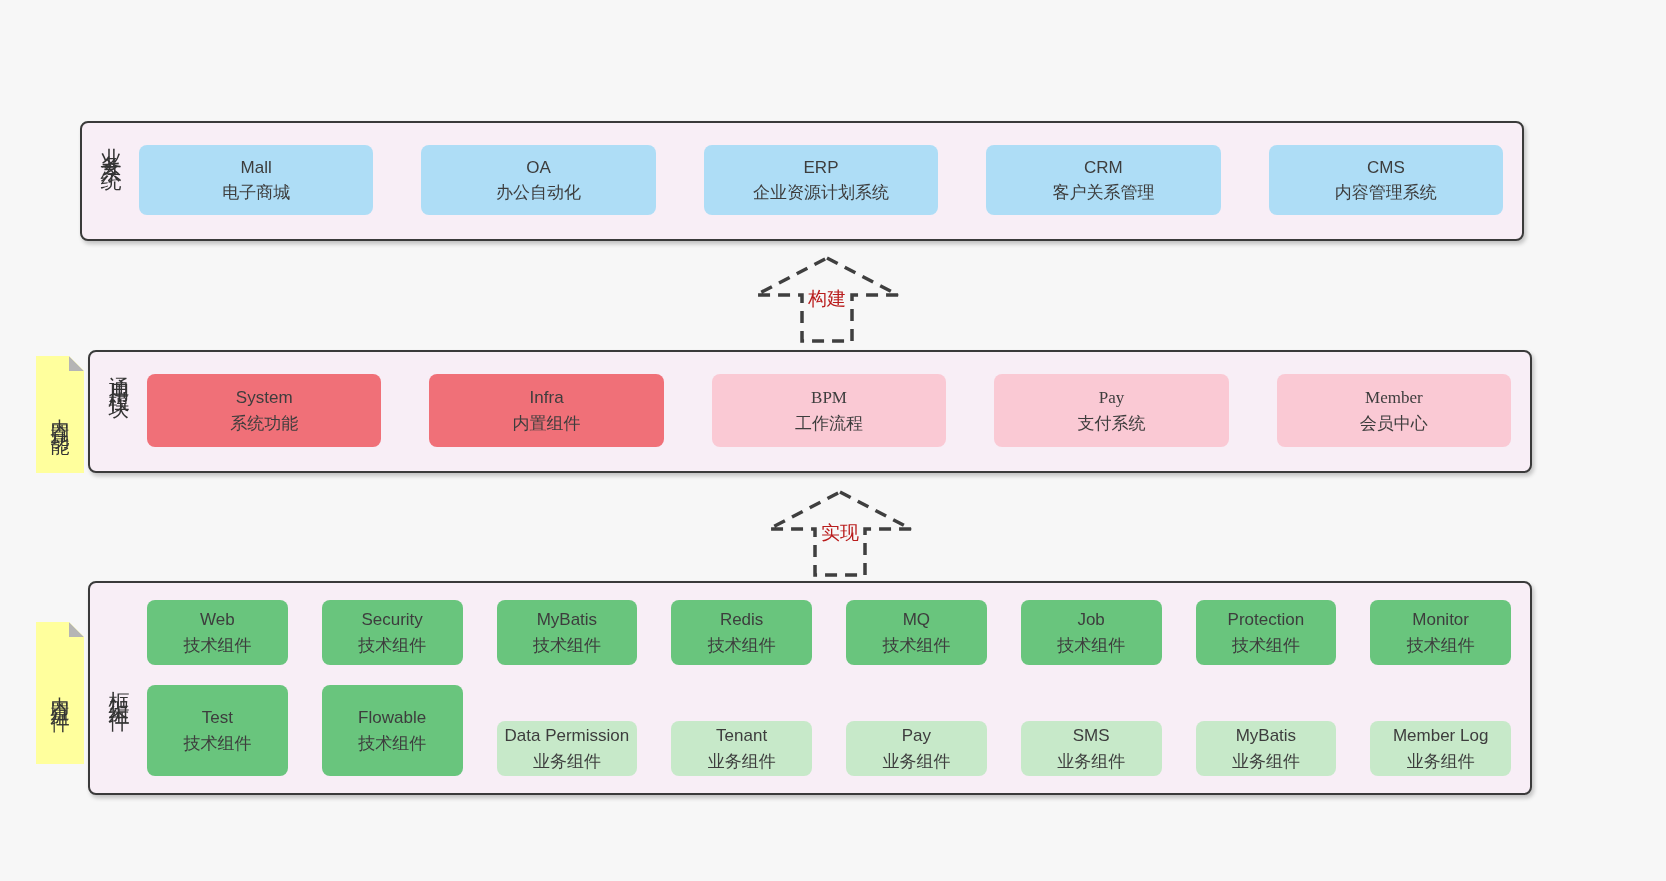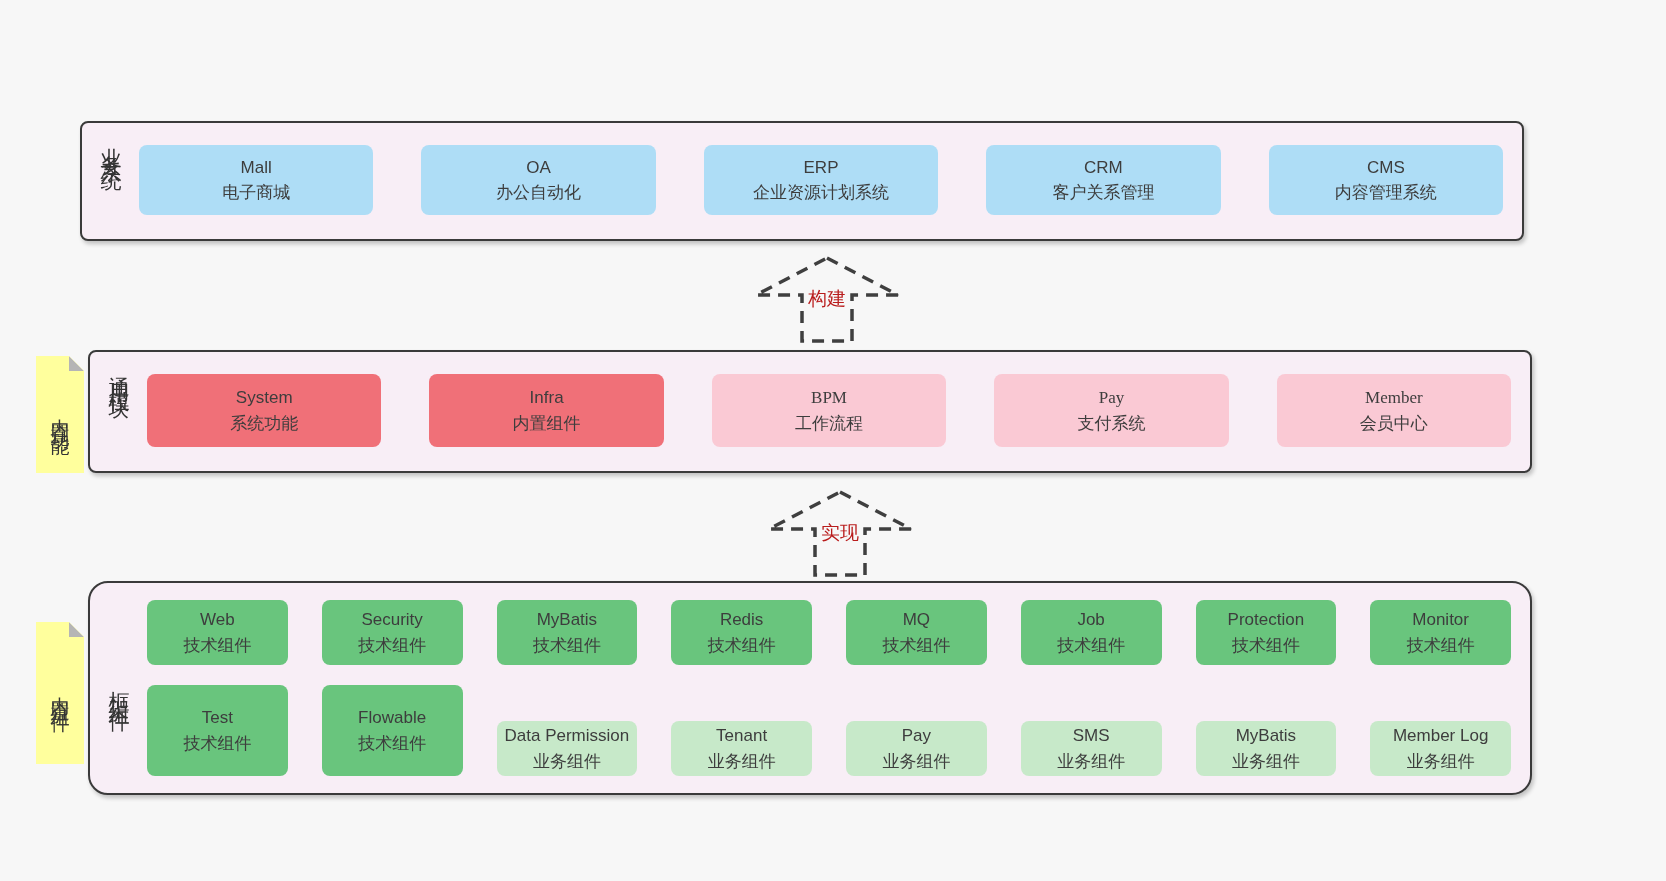--- a/index.html
+++ b/index.html
@@ -159,21 +159,21 @@
     <span class="sticky-label">内置功能</span>
   </aside>
 
   <div class="arrow" style="left:765px;top:489px;">
     <svg width="150" height="88" viewBox="0 0 150 88">
       <polygon points="75,3 146,40 100,40 100,86 50,86 50,40 4,40" fill="none" stroke="#3f3f3f" stroke-width="3.5" stroke-dasharray="12 8" stroke-linejoin="miter"></polygon>
     </svg>
     <span class="arrow-label">实现</span>
   </div>
 
-  <section class="container" style="left:88px;top:581px;width:1444px;height:214px;border-radius:20px;">
+  <section class="container" style="left:88px;top:581px;width:1444px;height:214px;">
     <div class="side-label centered">框架组件</div>
     <div class="rows">
         <div class="row">
           <div class="box v-green">
             <div class="box-title">Web</div>
             <div class="box-subtitle">技术组件</div>
           </div>
           <div class="box v-green">
             <div class="box-title">Security</div>
             <div class="box-subtitle">技术组件</div>

